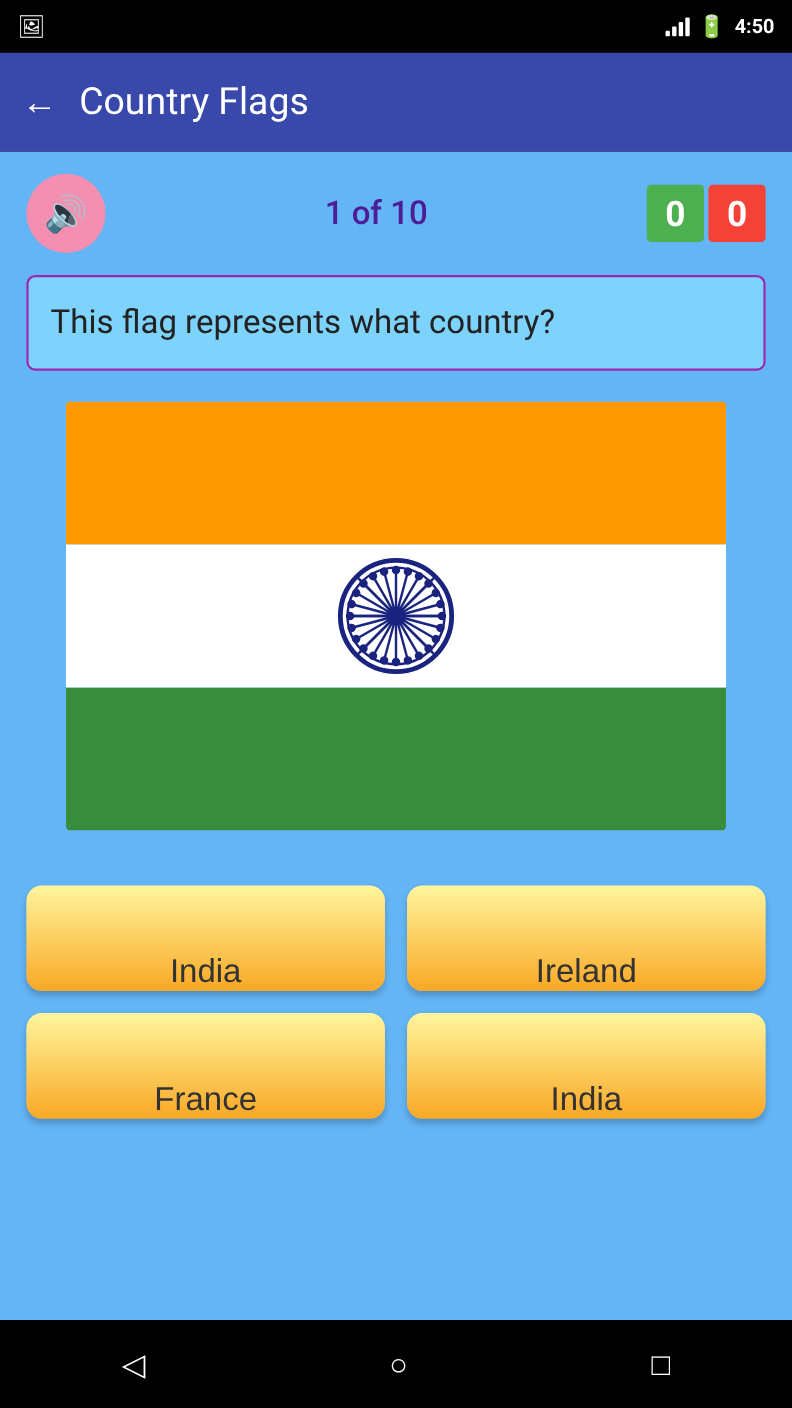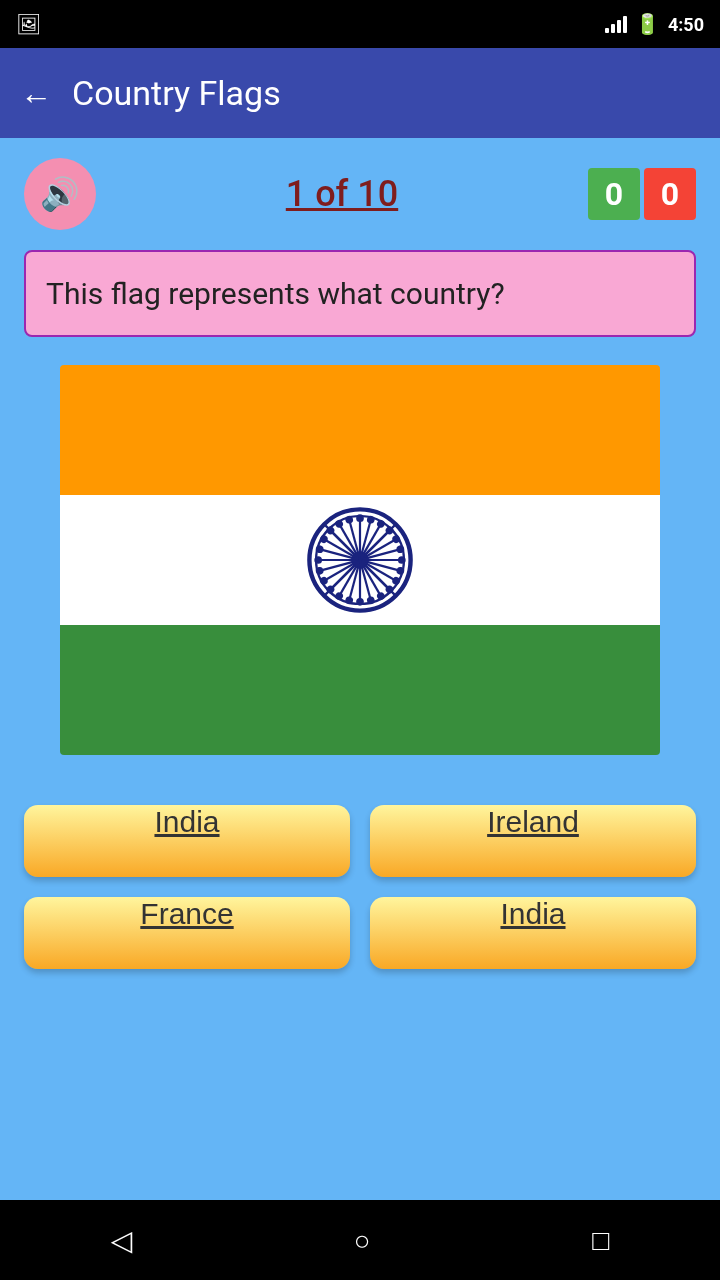--- a/index.html
+++ b/index.html
@@ -88,24 +88,23 @@
       align-items: center;
       justify-content: center;
       cursor: pointer;
       flex-shrink: 0;
     }
     .sound-icon {
       font-size: 32px;
       color: #c62828;
     }
     .progress-text {
-      font-size: 36px;
-      color: #7f1d1d;
+      font-size: 30px;
+      color: #4c1d95;
       font-weight: 500;
-      text-decoration: underline;
     }
     .score-boxes {
       display: flex;
       gap: 4px;
     }
     .score-box-green {
       background: #4caf50;
       color: #fff;
       font-size: 32px;
       font-weight: bold;
@@ -125,21 +124,21 @@
       height: 52px;
       display: flex;
       align-items: center;
       justify-content: center;
       border-radius: 4px;
     }
 
     
     .question-box {
       width: 100%;
-      background: #f9a8d4;
+      background: #7dd3fc;
       border: 2px solid #9c27b0;
       border-radius: 8px;
       padding: 24px 20px;
       margin-bottom: 28px;
     }
     .question-text {
       font-size: 30px;
       color: #222;
     }
 
@@ -181,30 +180,29 @@
       width: 100%;
       display: grid;
       grid-template-columns: 1fr 1fr;
       gap: 20px;
       padding-bottom: 20px;
     }
     .answer-btn {
       background: linear-gradient(to bottom, #fff59d, #f9a825);
       border: none;
       border-radius: 14px;
-      height: 72px;
+      height: 96px;
       font-size: 30px;
       color: #333;
       font-weight: 500;
       cursor: pointer;
       display: flex;
-      align-items: flex-start;
+      align-items: flex-end;
       justify-content: center;
       box-shadow: 0 4px 6px rgba(0,0,0,0.2);
-      text-decoration: underline;
     }
 
     
     .nav-bar {
       background: #000;
       height: 80px;
       display: flex;
       align-items: center;
       justify-content: space-around;
       flex-shrink: 0;

